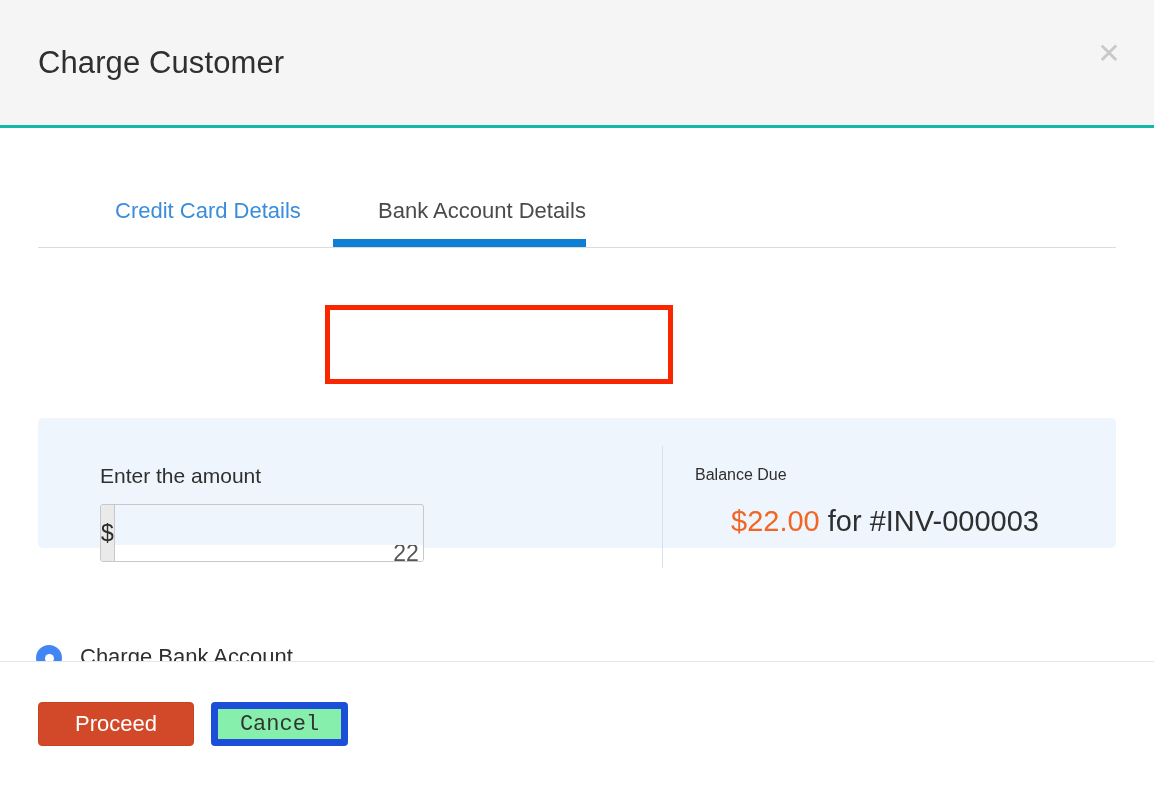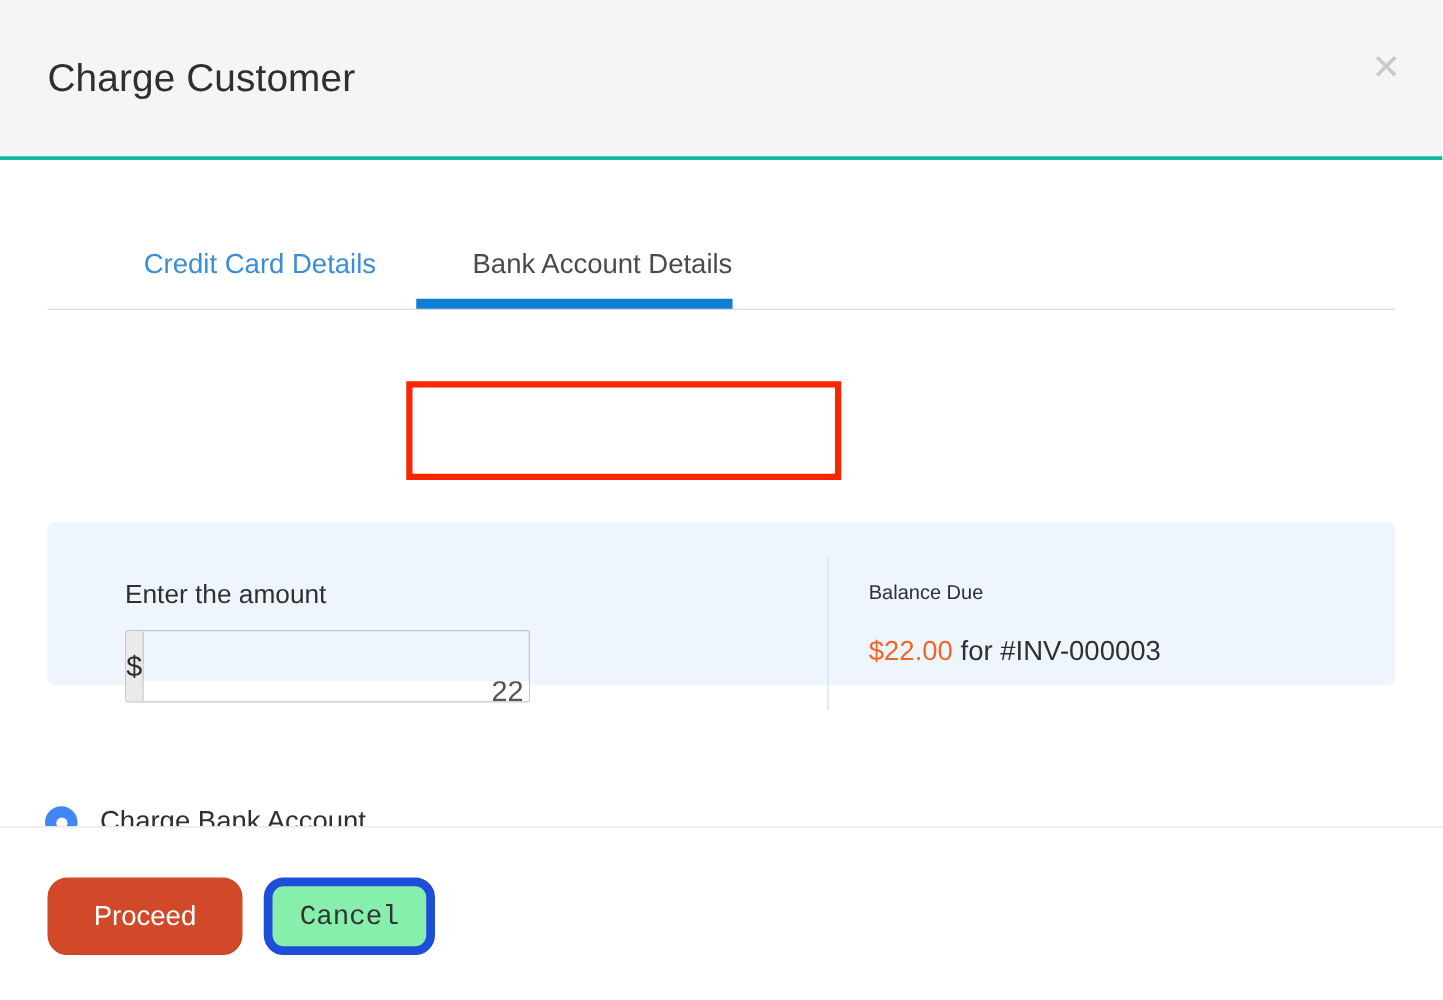--- a/index.html
+++ b/index.html
@@ -194,24 +194,25 @@
     left: 657px;
     top: 42px;
   }
   .balance-title {
     font-size: 16px;
     color: #2f2f2f;
     line-height: 30px;
     margin-bottom: 16px;
   }
   .balance-line {
-    font-size: 22px;
+    font-size: 29px;
     line-height: 30px;
     color: #2f2f2f;
     white-space: nowrap;
+    margin-left: 36px;
   }
   .balance-amount {
     color: #f26522;
   }
 
   
   .radio-row {
     position: absolute;
     left: 36px;
     top: 514px;
@@ -267,22 +268,22 @@
     top: 661px;
     width: 1154px;
     height: 139px;
     border-top: 1px solid #e6e6e6;
     background: #ffffff;
     box-sizing: border-box;
   }
   .btn {
     position: absolute;
     top: 40px;
-    height: 62px;
-    border-radius: 16px;
+    height: 44px;
+    border-radius: 4px;
     font-size: 22px;
     font-family: "Liberation Sans", sans-serif;
     cursor: pointer;
     box-sizing: border-box;
     padding: 0;
   }
   .btn-proceed {
     left: 38px;
     width: 156px;
     background: #d2492a;

